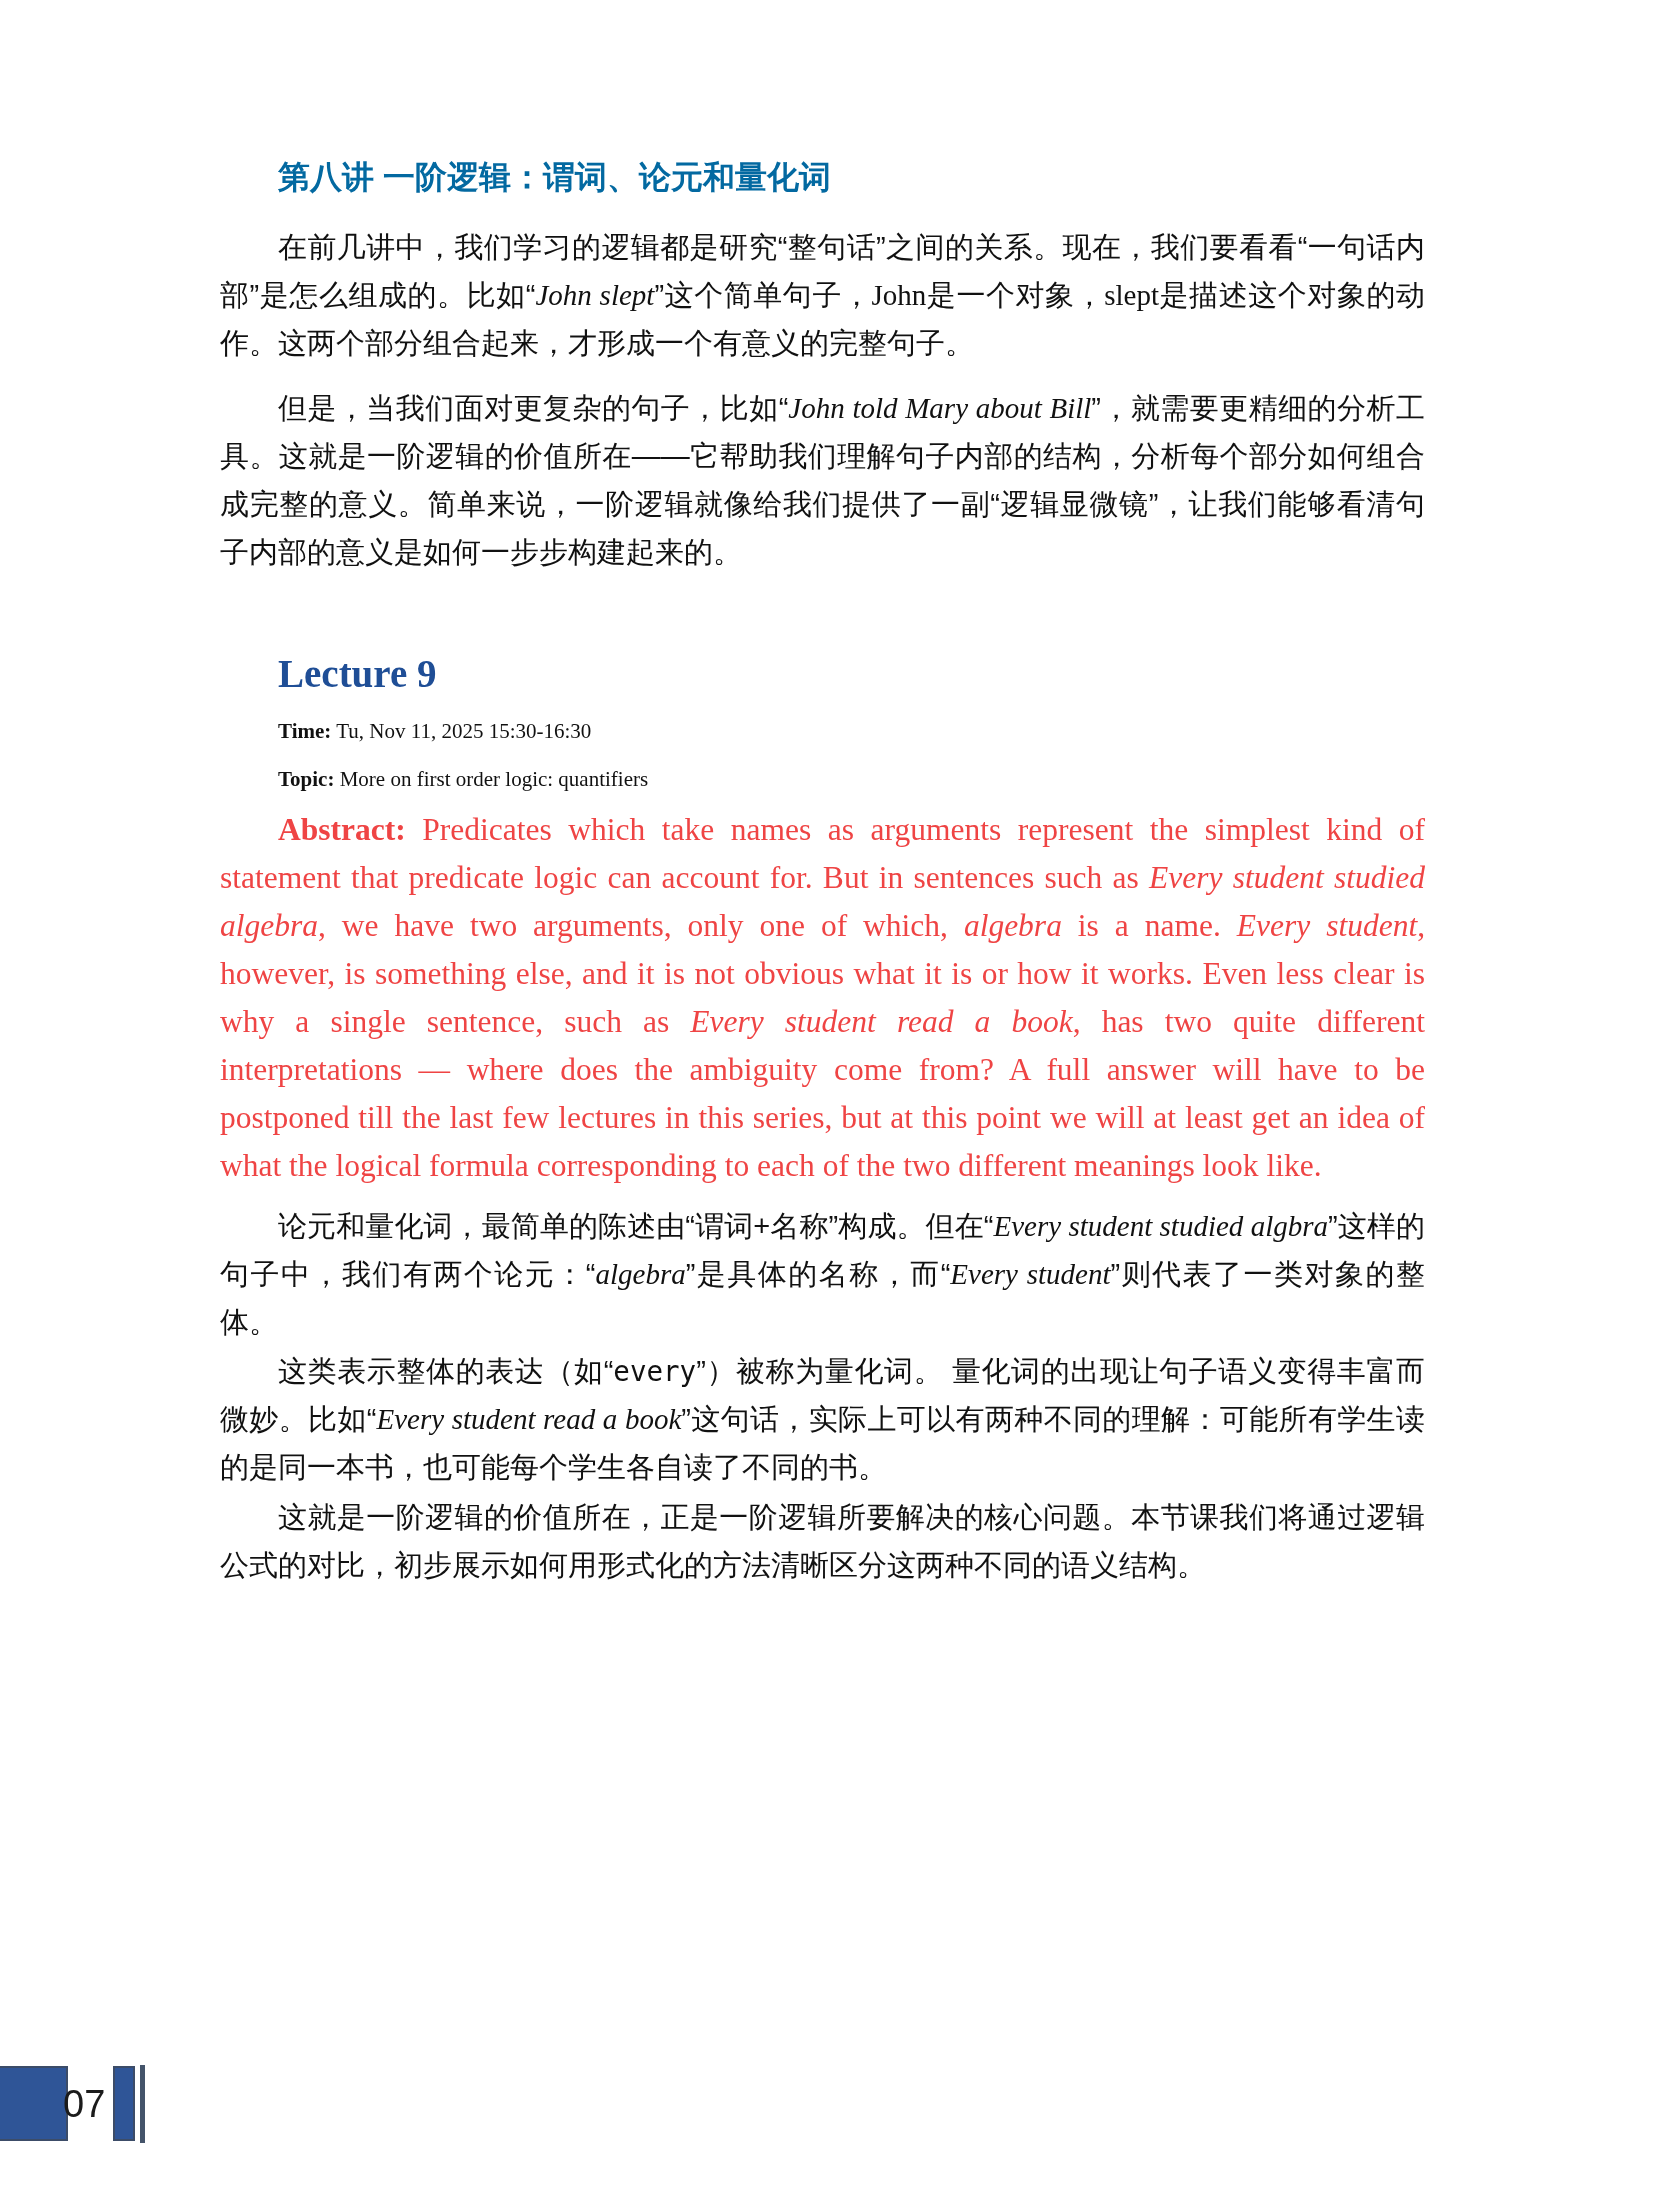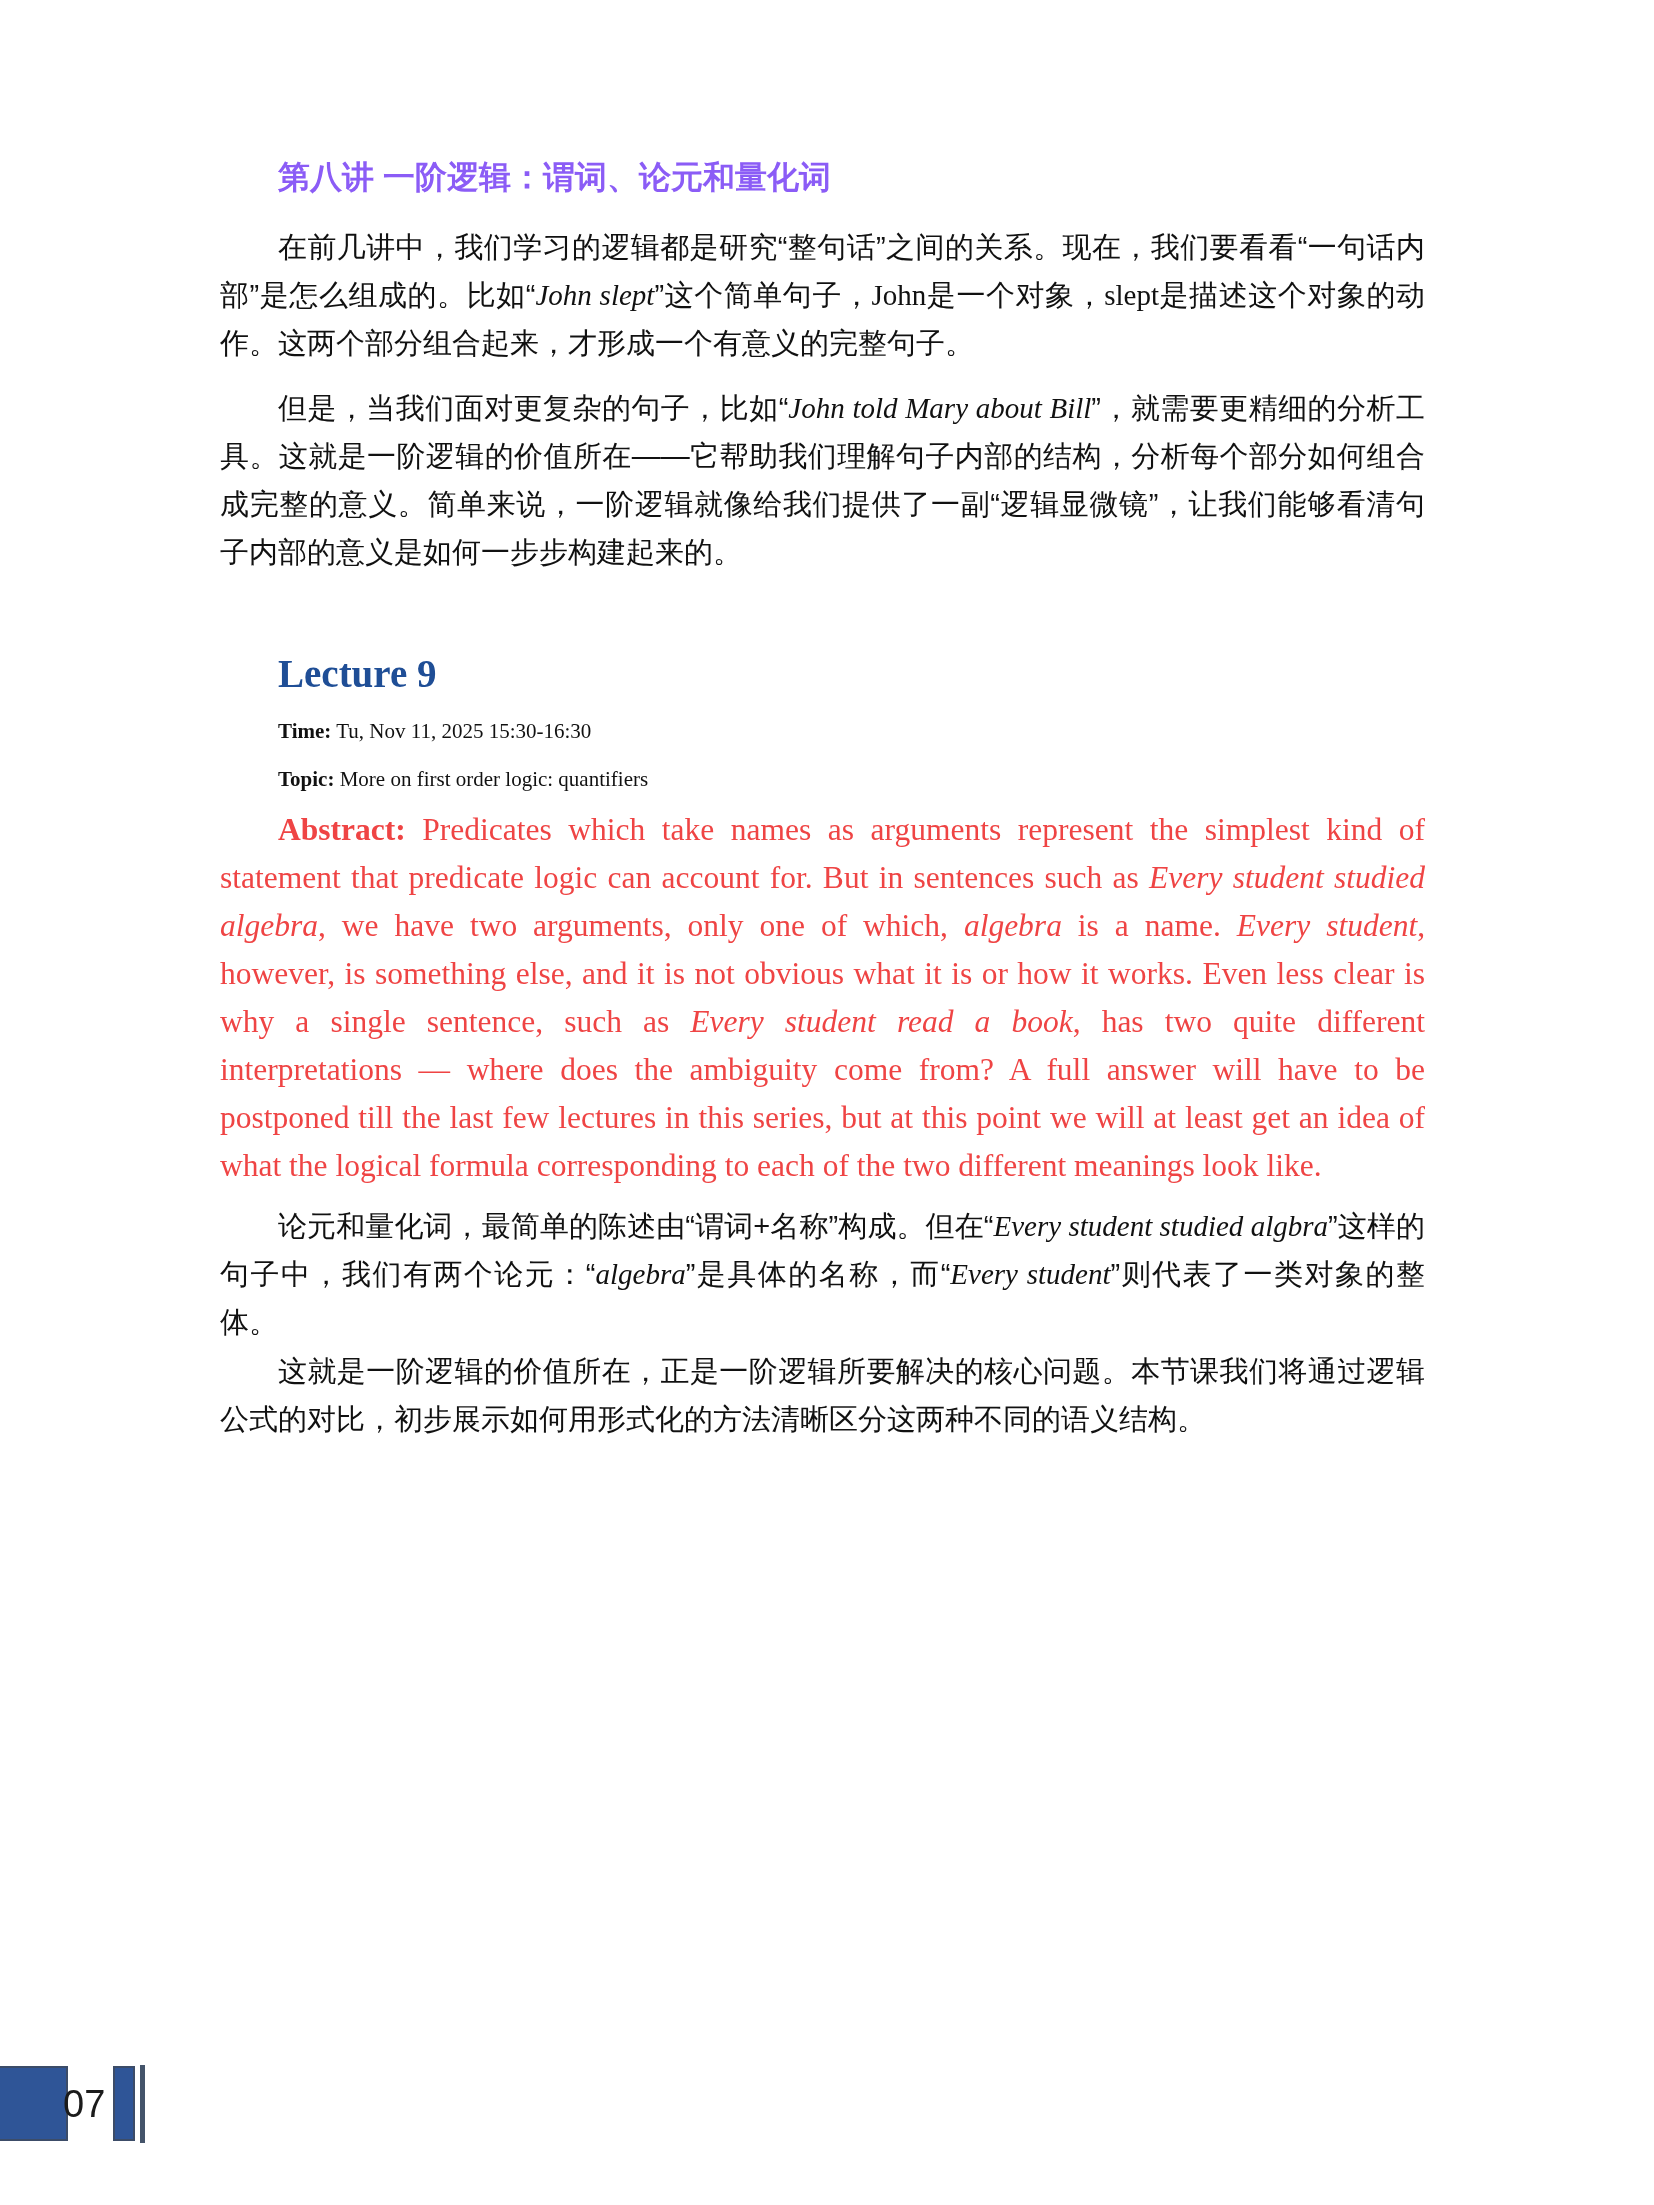--- a/index.html
+++ b/index.html
@@ -15,21 +15,21 @@
     position:absolute;
     left:220px;top:0;
     width:1205px;
   }
   
   .cjk-heading{
     font-family:"Liberation Sans",sans-serif;
     font-weight:700;
     font-size:32px;
     line-height:37px;
-    color:#8b5cf6;
+    color:#0369a1;
     text-indent:58px;
     margin:0;
   }
   #h8{margin-top:159px;}
   #h9{margin-top:53px;}
   
   .cjk-p{
     font-family:"Liberation Sans",sans-serif;
     font-size:29px;
     line-height:48px;
@@ -129,20 +129,21 @@
 
   <p class="meta" id="time-row"><span class="b">Time:</span><span> Tu, Nov 11, 2025 15:30-16:30</span></p>
 
   <p class="meta" id="topic-row"><span class="b">Topic:</span><span> More on first order logic: quantifiers</span></p>
 
   <p class="abstract"><span class="b">Abstract:</span><span> Predicates which take names as arguments represent the simplest kind of statement that predicate logic can account for.  But in sentences such as </span><span class="i">Every student studied algebra</span><span>, we have two arguments, only one of which, </span><span class="i">algebra</span><span> is a name. </span><span class="i">Every student</span><span>, however, is something else, and it is not obvious what it is or how it works. Even less clear is why a single sentence, such as </span><span class="i">Every student read a book</span><span>, has two quite different interpretations — where does the ambiguity come from? A full answer will have to be postponed till the last few lectures in this series, but at this point we will at least get an idea of what the logical formula corresponding to each of the two different meanings look like.</span></p>
 
 
   <p class="cjk-p" id="p3"><span>论元和量化词，最简单的陈述由“谓词+名称”构成。但在“</span><span class="en-i">Every student studied algbra</span><span>”这样的句子中，我们有两个论元：“</span><span class="en-i">algebra</span><span>”是具体的名称，而“</span><span class="en-i">Every student</span><span>”则代表了一类对象的整体。</span></p>
 
+  <p class="cjk-p" id="p4"><span>这类表示整体的表达（如“</span><span class="mono">every</span><span>”）被称为量化词。 量化词的出现让句子语义变得丰富而微妙。比如“</span><span class="en-i">Every student read a book</span><span>”这句话，实际上可以有两种不同的理解：可能所有学生读的是同一本书，也可能每个学生各自读了不同的书。</span></p>
 
   <p class="cjk-p" id="p5"><span>这就是一阶逻辑的价值所在，正是一阶逻辑所要解决的核心问题。本节课我们将通过逻辑公式的对比，初步展示如何用形式化的方法清晰区分这两种不同的语义结构。</span></p>
 
 </div>
 
 <div class="footer-square"></div>
 <div class="footer-pagenum">07</div>
 <div class="footer-bar"></div>
 <div class="footer-line"></div>
 

